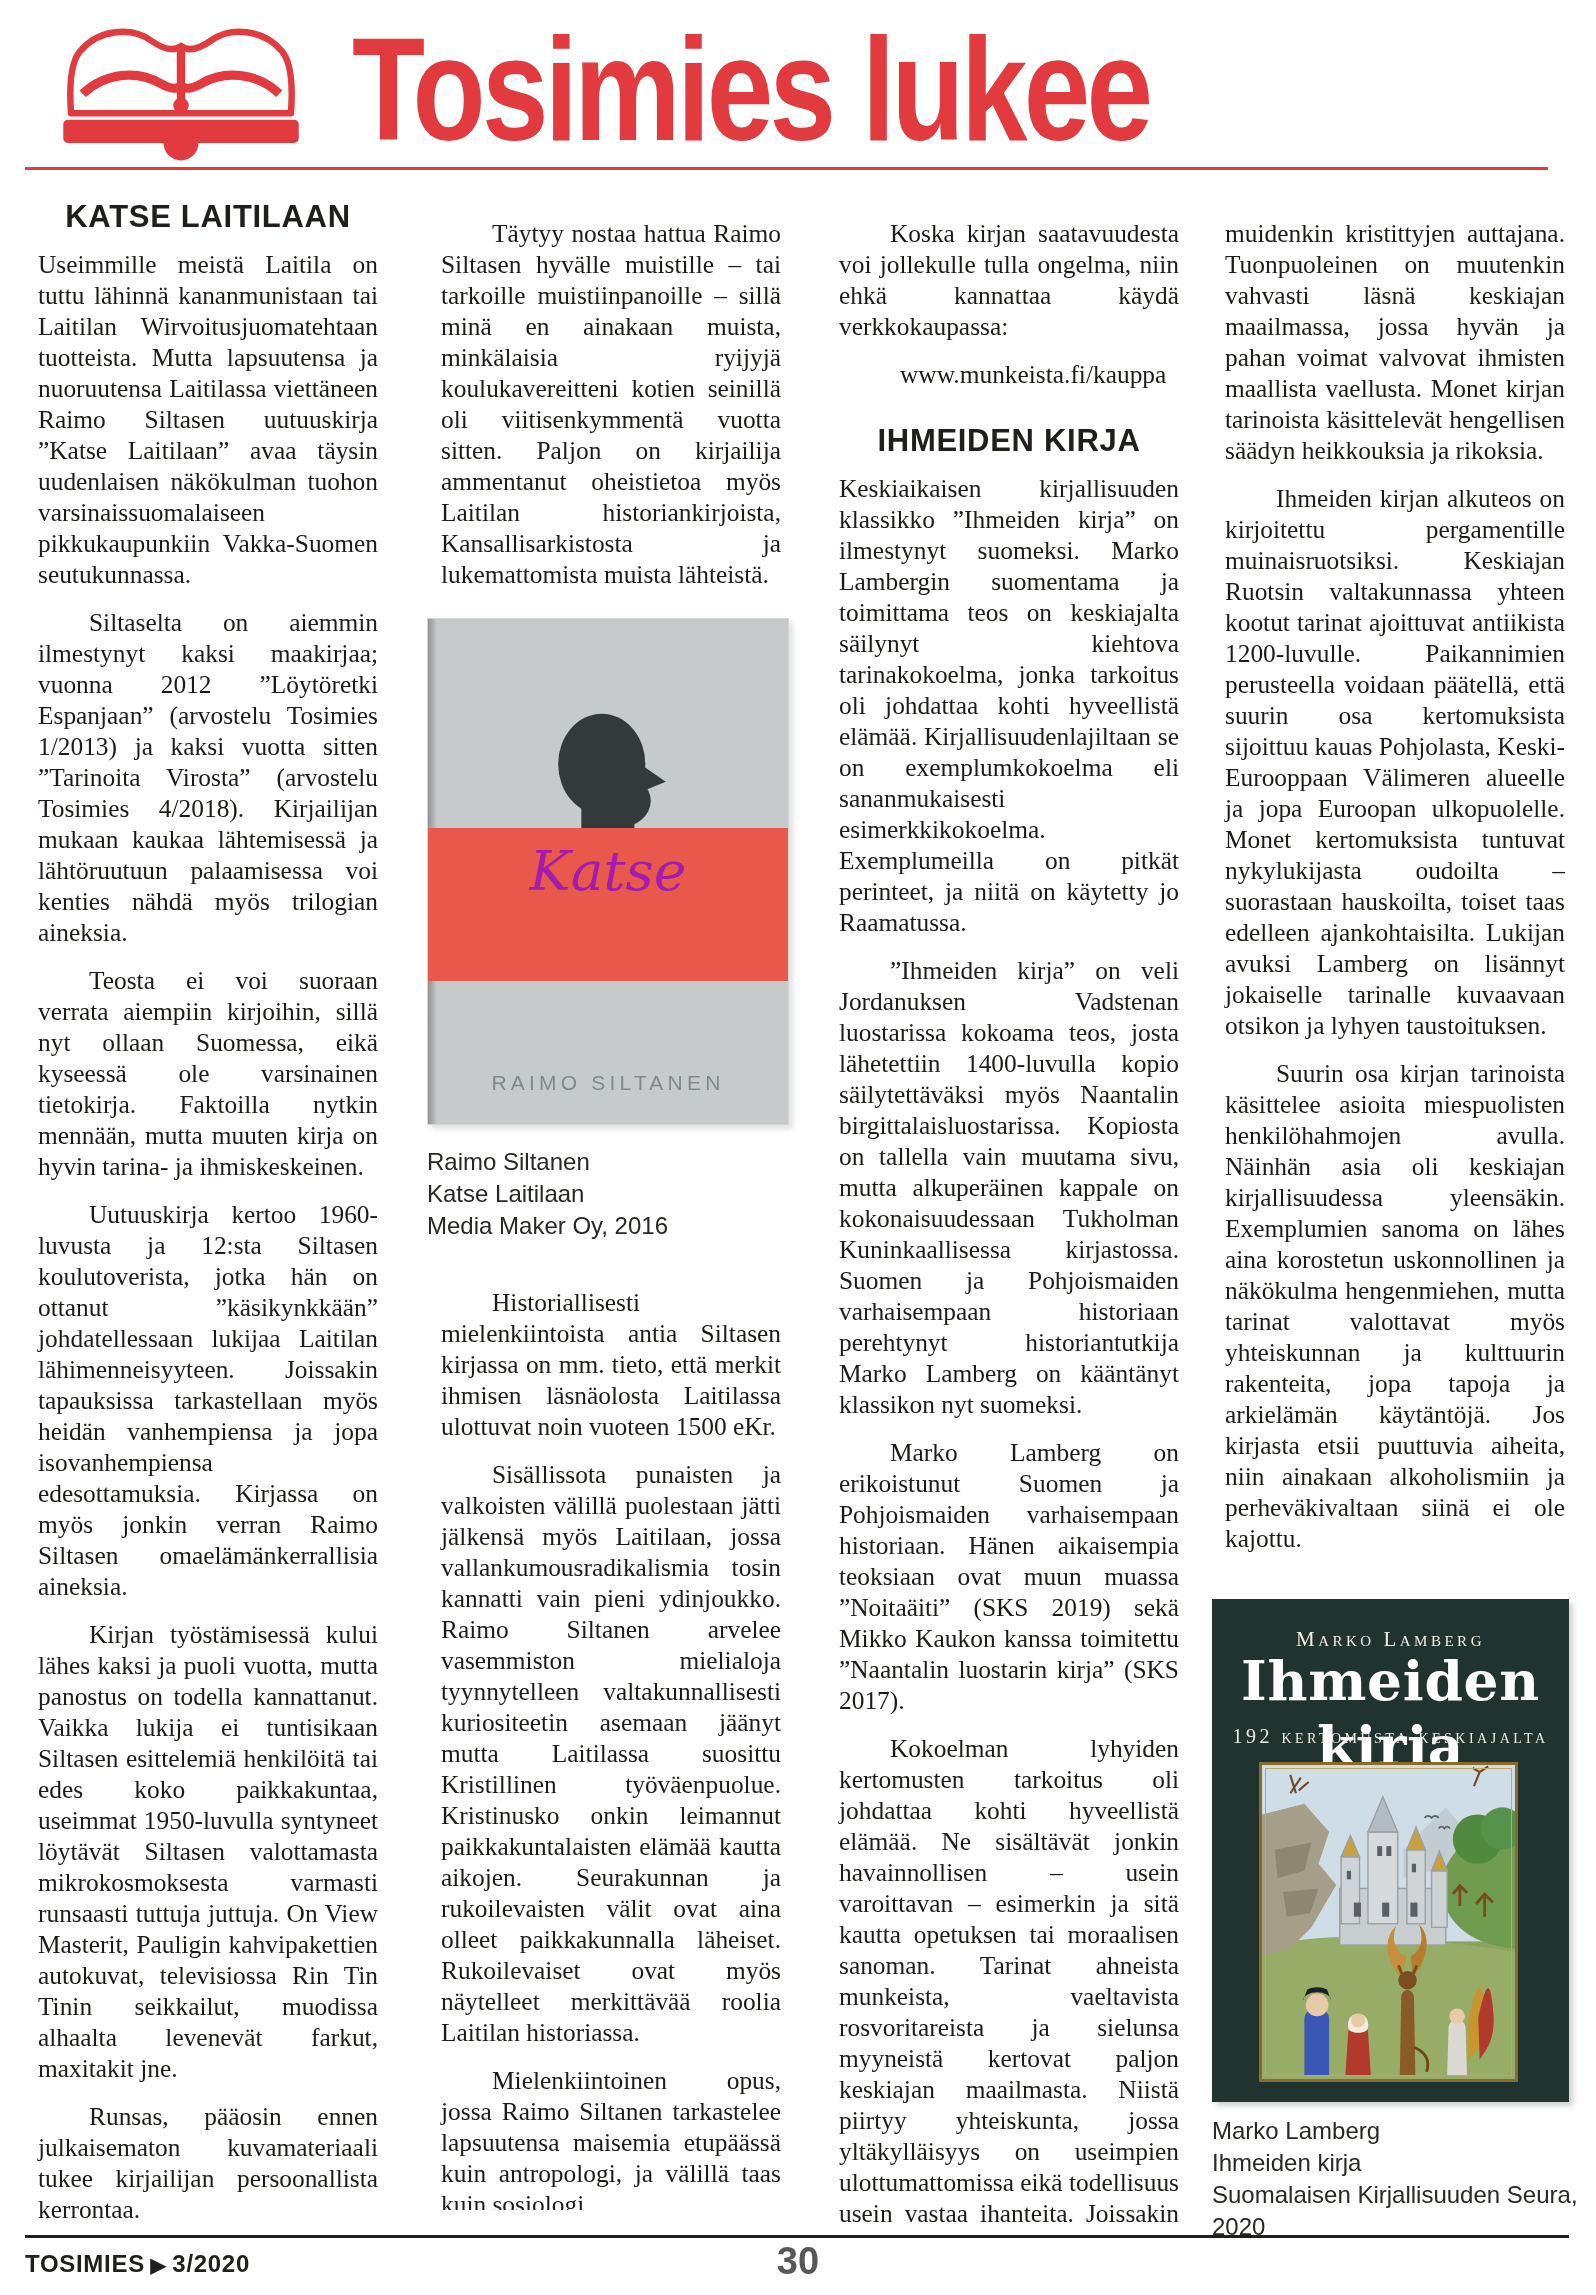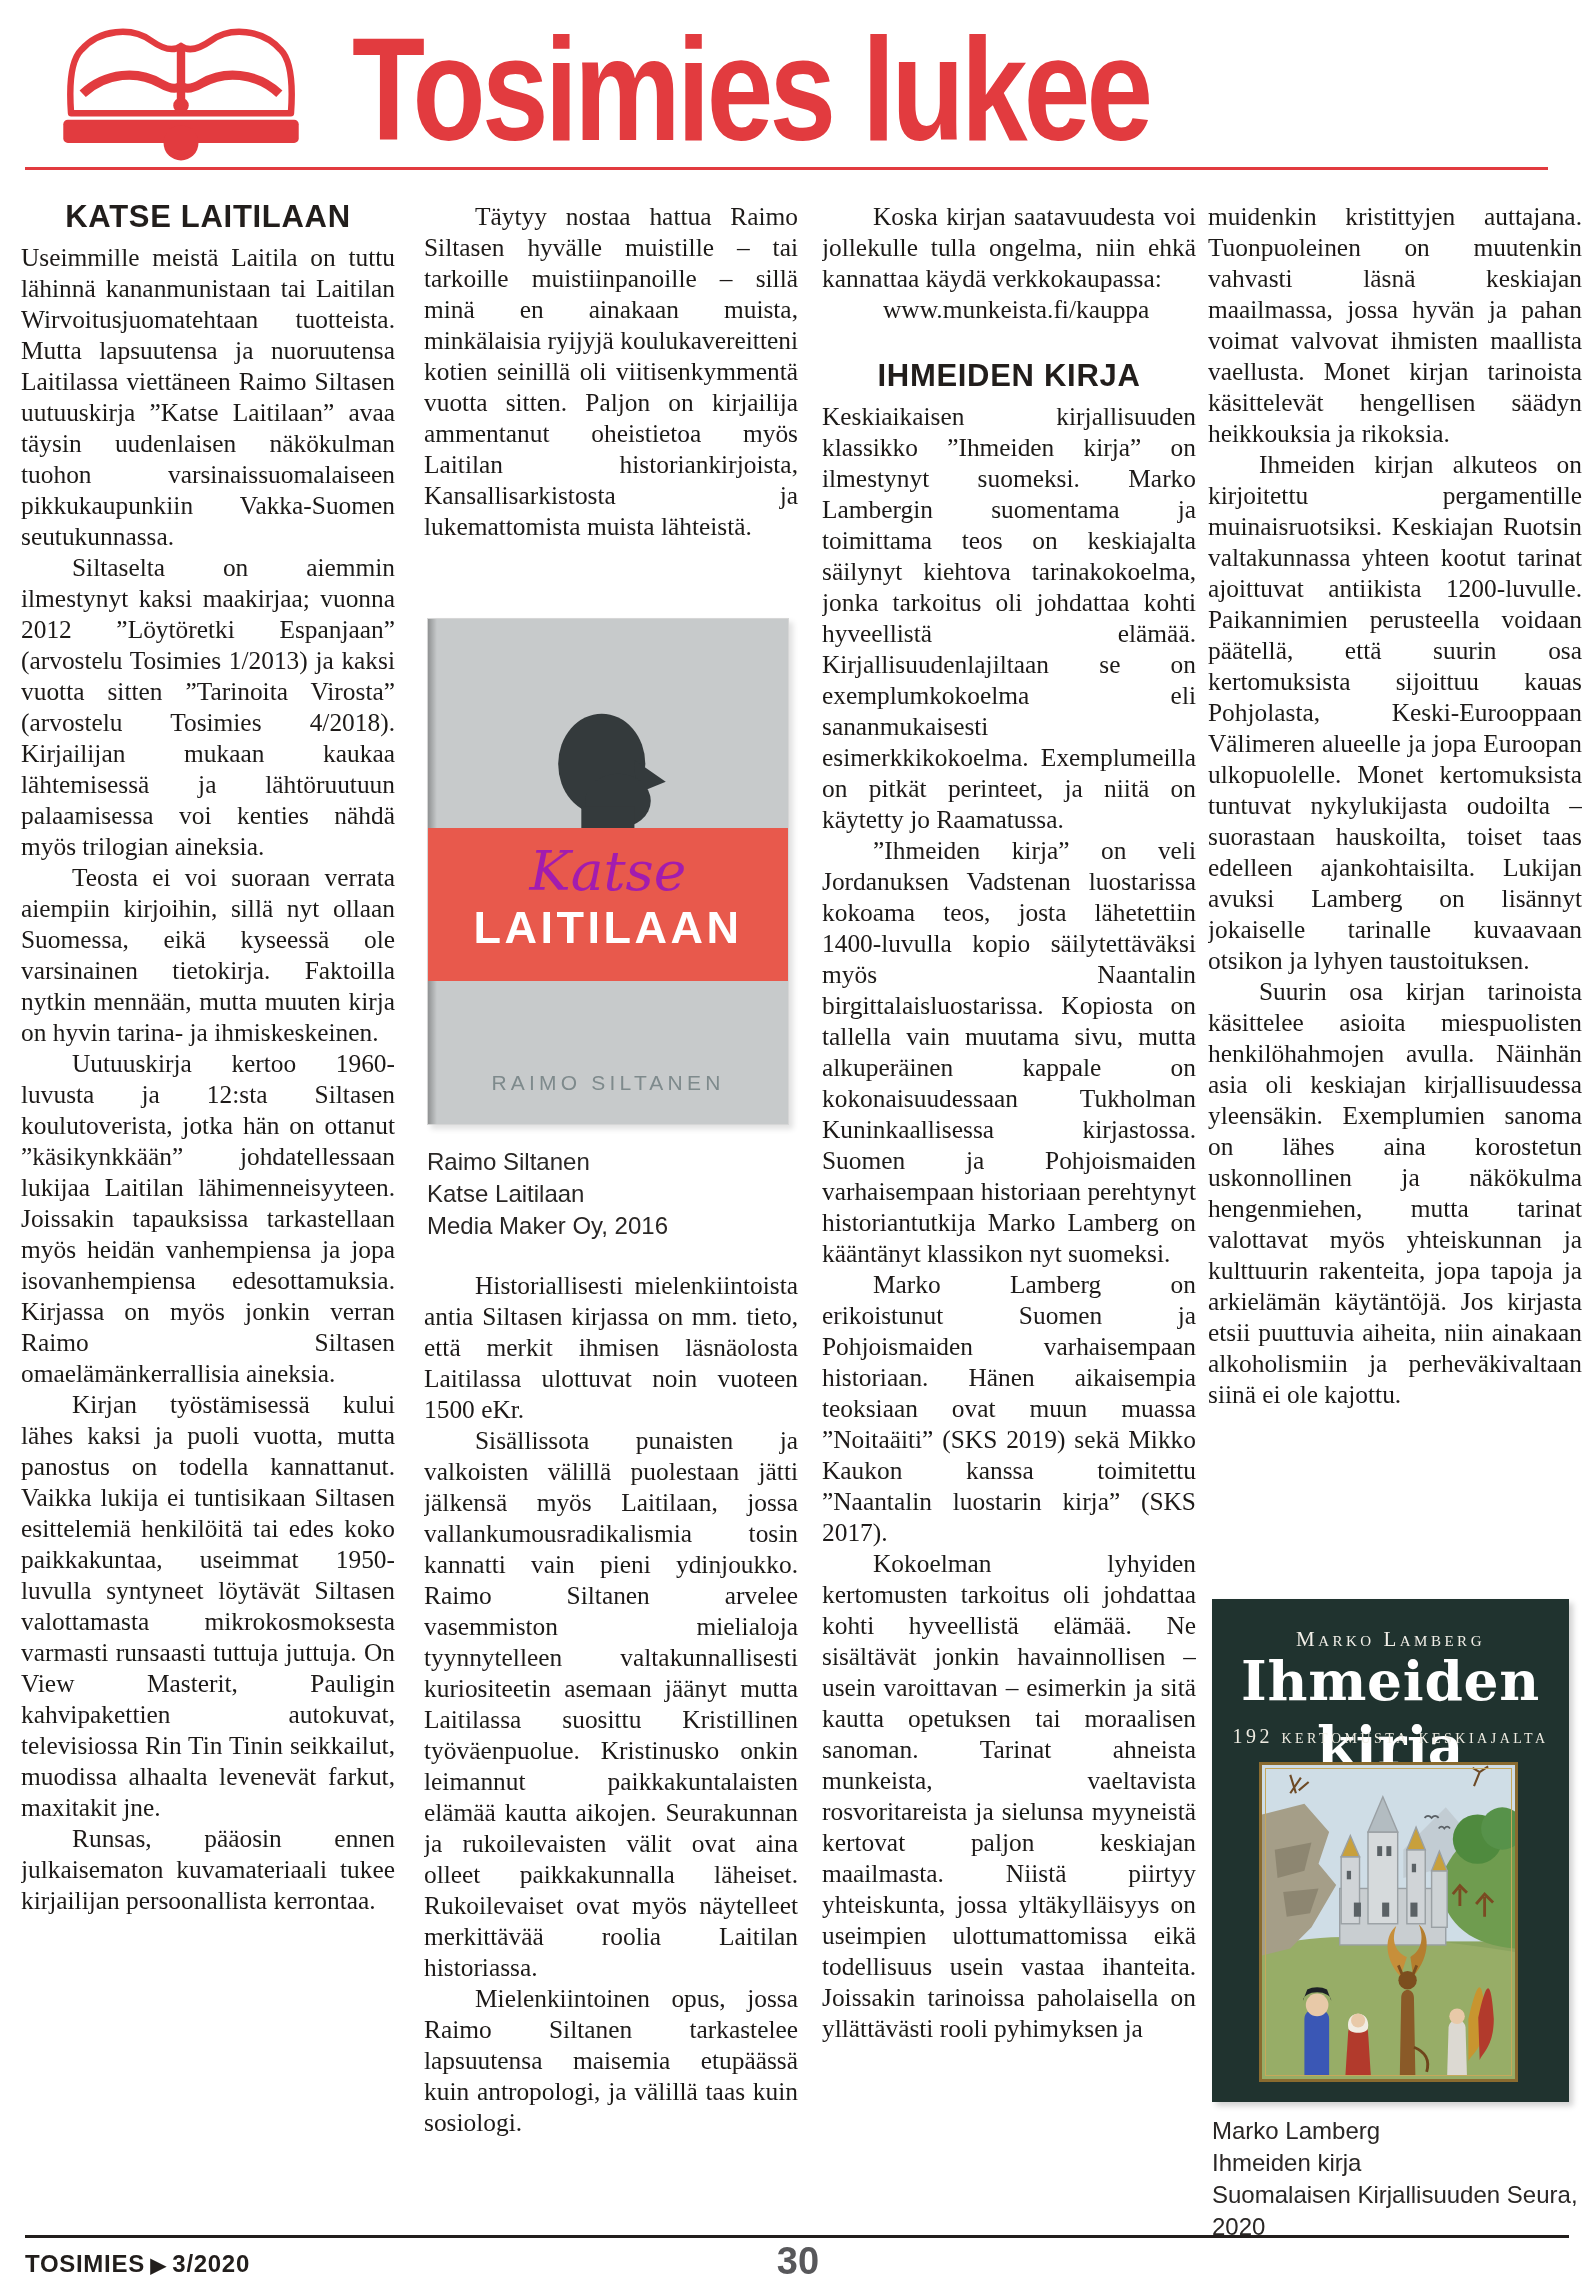--- a/index.html
+++ b/index.html
@@ -6,21 +6,21 @@
   .page{position:relative;width:1596px;height:2295px;background:#fff;overflow:hidden;
         font-family:"Liberation Serif", serif;color:#1d1a18;}
   
   .logo{position:absolute;left:37px;top:11.3px;width:288px;height:152px;}
   .masthead{position:absolute;left:352px;top:15.5px;font-family:"Liberation Sans",sans-serif;
             font-weight:900;font-size:136px;line-height:1;color:#e23b3f;letter-spacing:-4.2px;
             transform:scaleX(0.88) scaleY(1.08);transform-origin:left top;white-space:nowrap;}
   .head-rule{position:absolute;left:25px;top:167px;width:1523px;height:2.8px;background:#e23b3f;}
   
   .col{position:absolute;width:374px;text-align:justify;font-size:25.4px;line-height:31px;overflow:hidden;}
-  .col p{margin:0;text-indent:51px;}
+  .col p{margin:17px;text-indent:51px;}
   .col p.noindent{text-indent:0;}
   .colhead{font-family:"Liberation Sans",sans-serif;font-weight:700;font-size:31px;
            letter-spacing:0.7px;text-align:center;text-indent:0;color:#221e1c;}
   #col1{left:21px;top:201px;height:2035px;}
   #col1 .colhead{margin-bottom:10px;}
   #col2a{left:424px;top:201px;height:410px;}
   #col2b{left:424px;top:1270px;height:940px;}
   #col3{left:822px;top:201px;height:2035px;}
   #col3 .url{text-indent:61px;text-align:left;}
   #col3 .colhead{margin-top:35px;margin-bottom:10px;}
@@ -100,21 +100,20 @@
       <g fill="#343a3c">
         <ellipse cx="92" cy="78" rx="64" ry="74"></ellipse>
         <polygon points="140,72 186,104 142,122"></polygon>
         <ellipse cx="116" cy="132" rx="48" ry="40"></ellipse>
         <rect x="62" y="140" width="78" height="70"></rect>
         <path d="M6,252 C36,208 66,196 96,202 C134,210 166,230 214,256 L214,260 L6,260 Z"></path>
       </g>
     </svg>
     <div class="band"></div>
     <div class="katse">Katse</div>
-    <div class="laitilaan">LAITILAAN</div>
     <div class="author">RAIMO SILTANEN</div>
   </div>
 
   <div class="caption" id="caption1">
     <div>Raimo Siltanen</div>
     <div>Katse Laitilaan</div>
     <div>Media Maker Oy, 2016</div>
   </div>
 
   <div class="col" id="col2b">

